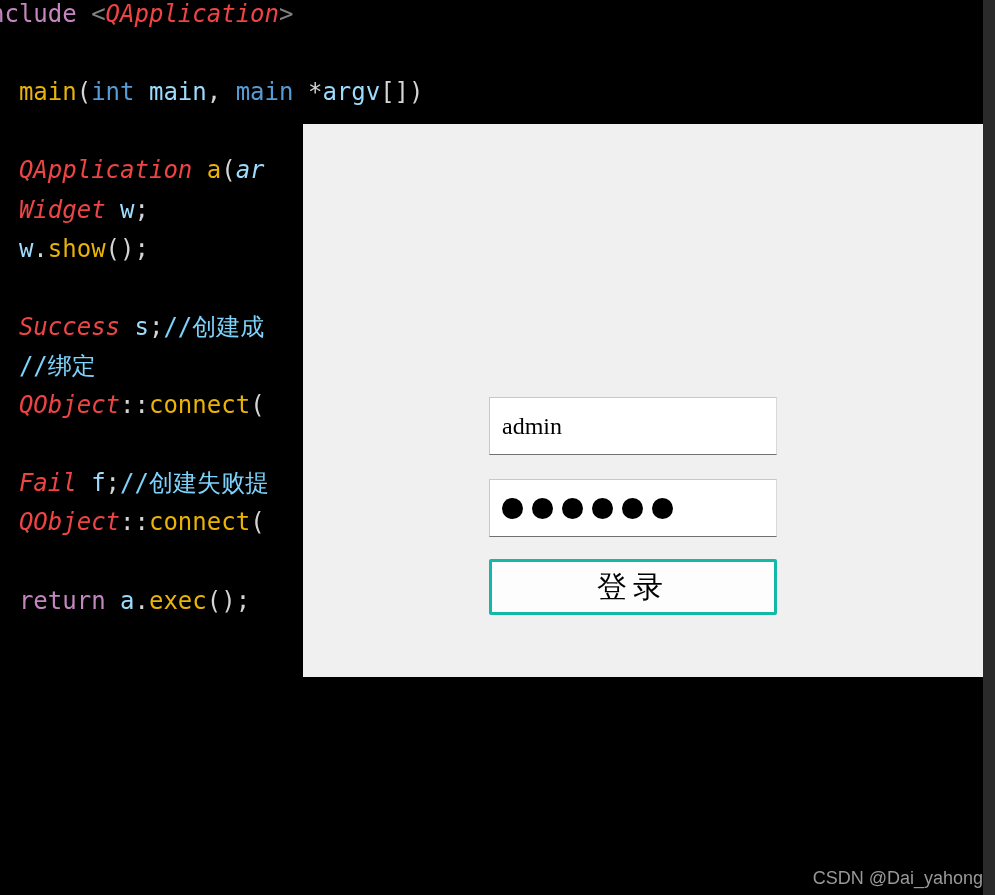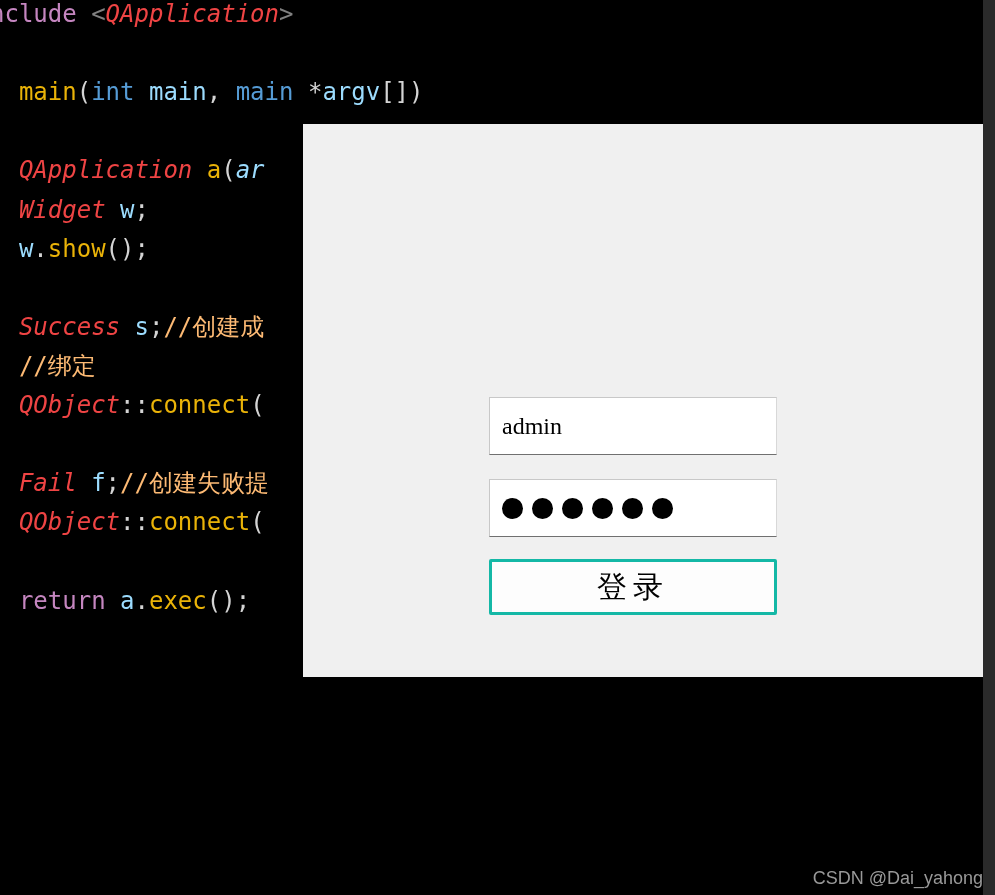--- a/index.html
+++ b/index.html
@@ -30,21 +30,21 @@
     .angle-bracket { color: #808080; }
     .type-name { color: #ef4444; font-style: italic; }
     .keyword-int { color: #569cd6; }
     .keyword-char { color: #569cd6; }
     .keyword-return { color: #c586c0; }
     .function-name { color: #eab308; }
     .identifier { color: #9cdcfe; }
     .param-name { color: #9cdcfe; }
     .italic-param { font-style: italic; }
     .punct { color: #d4d4d4; }
-    .comment { color: #fdba74; }
+    .comment { color: #7dd3fc; }
     .scope-op { color: #d4d4d4; }
 
     .login-dialog {
       position: absolute;
       left: 303px;
       top: 124px;
       width: 744px;
       height: 553px;
       background: #f0f0f0;
       font-family: 'SimSun', serif;

